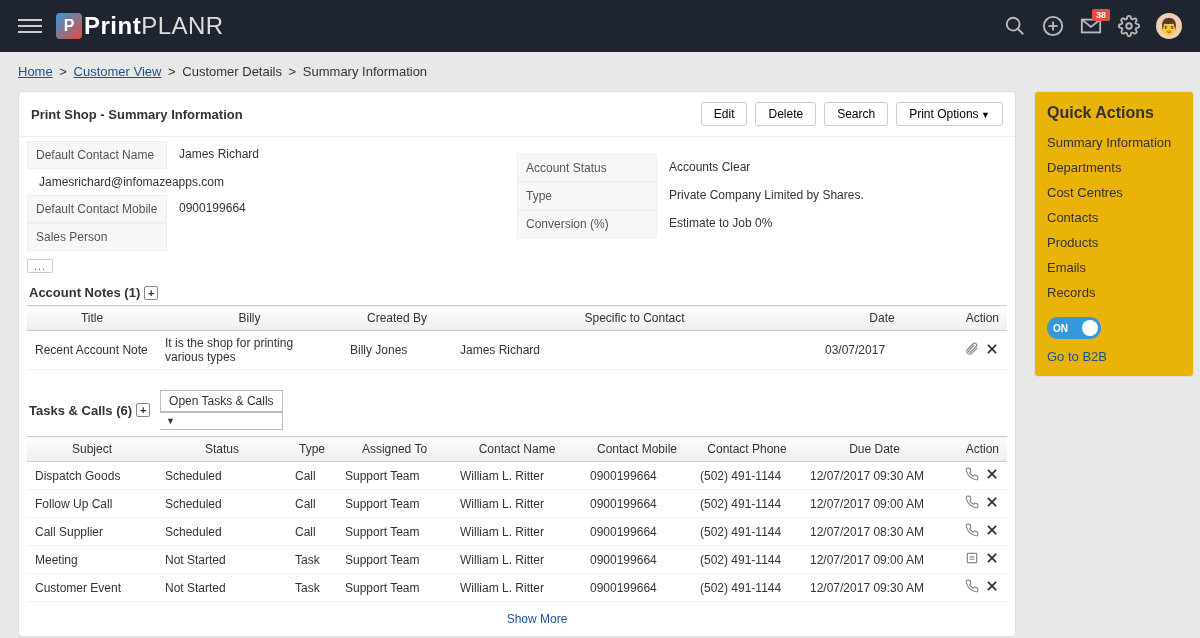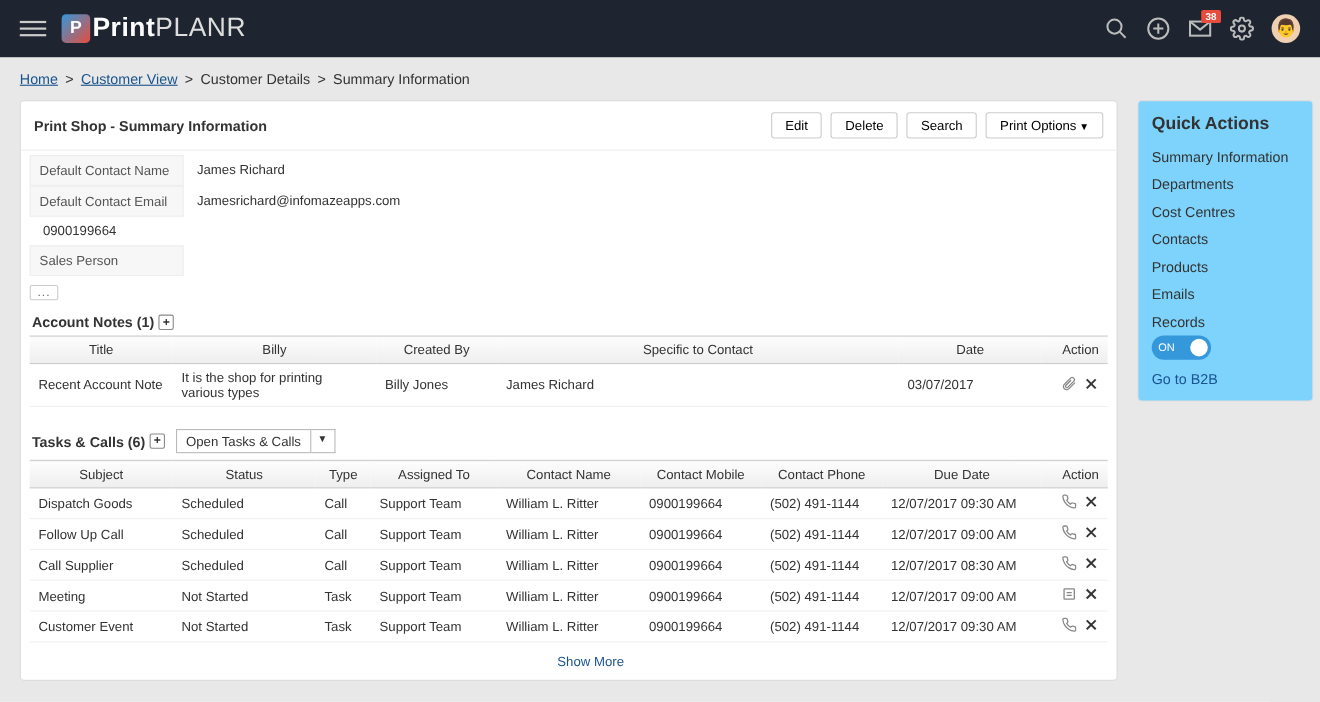--- a/index.html
+++ b/index.html
@@ -54,32 +54,32 @@
 
 .tbl { width: calc(100% - 16px); margin: 0 8px; border-collapse: collapse; font-size: 12px; }
 .tbl th { text-align: center; padding: 5px 8px; background: linear-gradient(#fdfdfd, #eeeeee); border-top: 1px solid #ccc; border-bottom: 1px solid #ccc; font-weight: normal; color: #333; }
 .tbl td { padding: 5px 8px; border-bottom: 1px solid #f0f0f0; color: #333; }
 .tbl th.right, .tbl td.right { text-align: right; }
 .action-icons { display: inline-flex; gap: 6px; align-items: center; justify-content: flex-end; }
 .action-icons svg { width: 14px; height: 14px; cursor: pointer; }
 
 
 .tasks-controls { display: flex; align-items: center; gap: 10px; padding: 0 10px 6px 10px; margin-top: 20px; }
-.select-wrap { display: inline-flex; }
+.select-wrap { display: inline-flex; flex-direction: column; }
 .select-input { border: 1px solid #bbb; padding: 3px 8px; font-size: 12px; }
 .select-caret { border: 1px solid #bbb; border-left: none; padding: 3px 6px; font-size: 9px; cursor: pointer; }
 
 .show-more { text-align: center; padding: 10px; color: #1a5490; font-size: 12px; }
 .show-more span { cursor: pointer; margin-left: 40px; }
 
 
-.quick-box { background: #7dd3fc; border: 1px solid #ddd; border-radius: 4px; padding: 12px; }
+.quick-box { background: #eab308; border: 1px solid #ddd; border-radius: 4px; padding: 12px; }
 .quick-title { font-weight: bold; font-size: 16px; margin-bottom: 8px; }
 .quick-link { display: block; padding: 5px 0; font-size: 13px; color: #333; cursor: pointer; }
-.toggle { width: 54px; height: 22px; background: #3498db; border-radius: 11px; position: relative; display: flex; align-items: center; padding: 0 6px; color: white; font-size: 10px; font-weight: normal; cursor: pointer; }
+.toggle { margin-top: 12px; width: 54px; height: 22px; background: #3498db; border-radius: 11px; position: relative; display: flex; align-items: center; padding: 0 6px; color: white; font-size: 10px; font-weight: bold; cursor: pointer; }
 .toggle::after { content: ''; position: absolute; right: 3px; width: 16px; height: 16px; background: white; border-radius: 50%; }
 .goto-link { color: #1a5490; font-size: 13px; margin-top: 10px; display: block; cursor: pointer; }
 </style>
 </head>
 <body>
 
 <div class="header">
   <div class="header-left">
     <div class="hamburger">
       <span></span>
@@ -144,29 +144,43 @@
       </div>
     </div>
 
     <div class="details">
       <div class="details-col" id="details-left">
           <div class="details-row">
             <div class="details-label">Default Contact Name</div>
             <div class="details-value">James Richard</div>
           </div>
           <div class="details-row">
-            <div class="details-label">Default Contact Email</div>
             <div class="details-value">Jamesrichard@infomazeapps.com</div>
           </div>
           <div class="details-row">
+            <div class="details-label">Default Contact Mobile</div>
             <div class="details-value">0900199664</div>
           </div>
           <div class="details-row">
             <div class="details-label">Sales Person</div>
             <div class="details-value"></div>
+          </div>
+        </div>
+      <div class="details-col" id="details-right">
+          <div class="details-row">
+            <div class="details-label">Account Status</div>
+            <div class="details-value">Accounts Clear</div>
+          </div>
+          <div class="details-row">
+            <div class="details-label">Type</div>
+            <div class="details-value">Private Company Limited by Shares.</div>
+          </div>
+          <div class="details-row">
+            <div class="details-label">Conversion (%)</div>
+            <div class="details-value">Estimate to Job 0%</div>
           </div>
         </div>
     </div>
     <div><span class="more-btn">...</span></div>
 
     <div class="section-title">
       <span>Account Notes (1)</span>
       <span class="plus-btn">+</span>
     </div>
     <table class="tbl">

